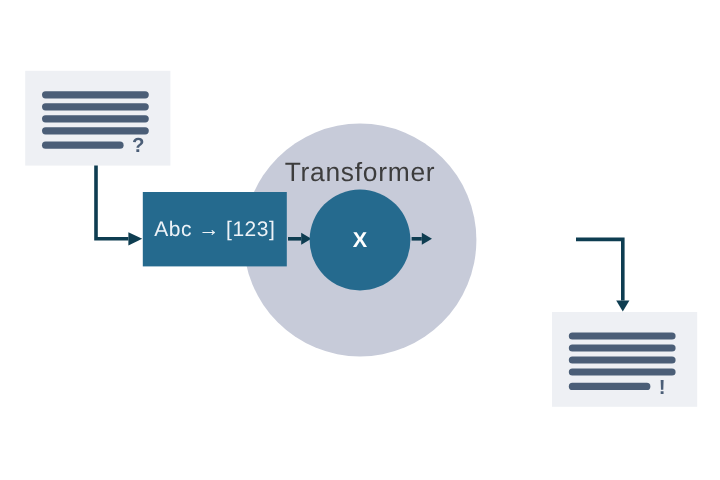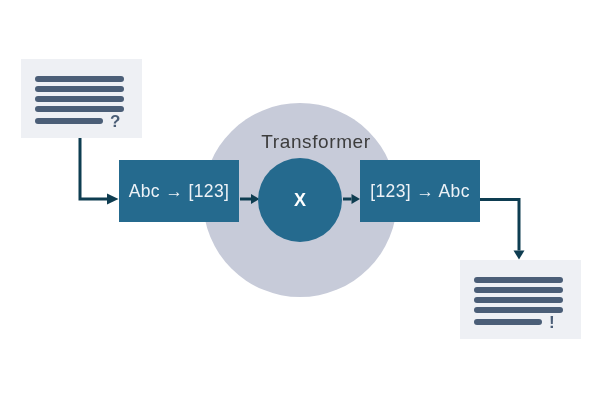--- a/index.html
+++ b/index.html
@@ -27,24 +27,24 @@
   .halo{
     position:absolute;
     left:203px;top:103px;
     width:194px;height:194px;
     border-radius:50%;
     background:var(--halo);
     z-index:1;
   }
   .halo-title{
     position:absolute;
-    left:219px;top:131px;
+    left:203px;top:131px;
     width:194px;
     text-align:center;
-    font-size:19px;
+    font-size:22px;
     letter-spacing:0.6px;
     color:var(--title-text);
     z-index:2;
   }
   
   svg.arrows{
     position:absolute;left:0;top:0;
     width:600px;height:400px;
     z-index:2;
     pointer-events:none;
@@ -143,23 +143,20 @@
   </div>
 
   <div class="pbox encode">
     <span>Abc → [123]</span>
   </div>
 
   <div class="core">
     <span>X</span>
   </div>
 
-  <div class="pbox decode">
-    <span>[123] → Abc</span>
-  </div>
 
   <div class="card output">
     <div class="doc-line full"></div>
     <div class="doc-line full"></div>
     <div class="doc-line full"></div>
     <div class="doc-line full"></div>
     <div class="last-row">
       <div class="doc-line short"></div>
       <span class="mark">!</span>
     </div>

